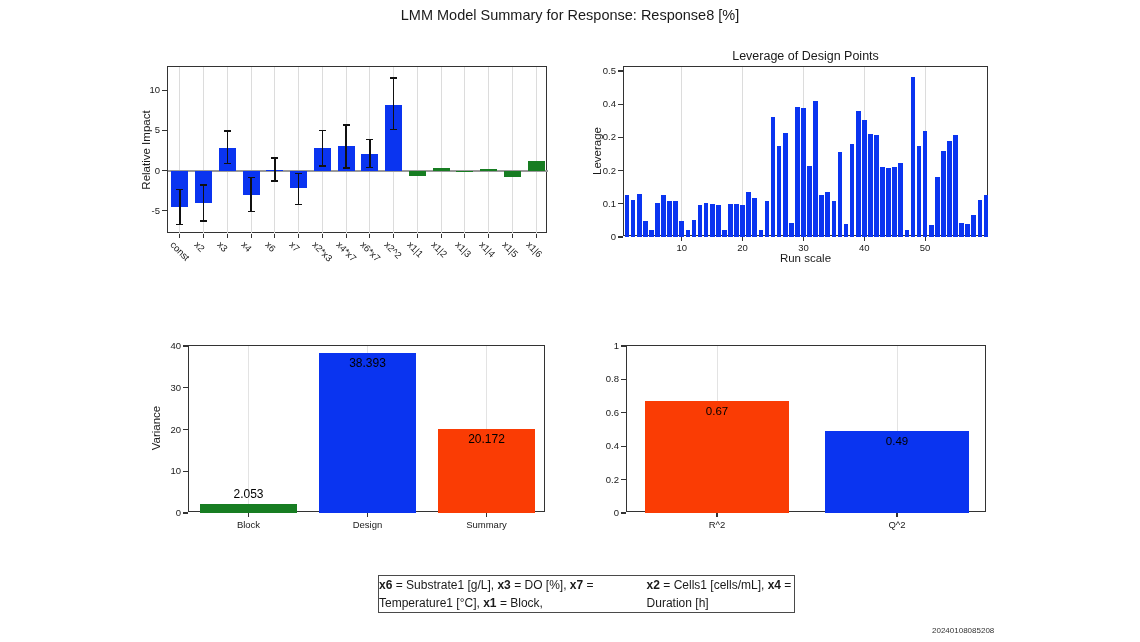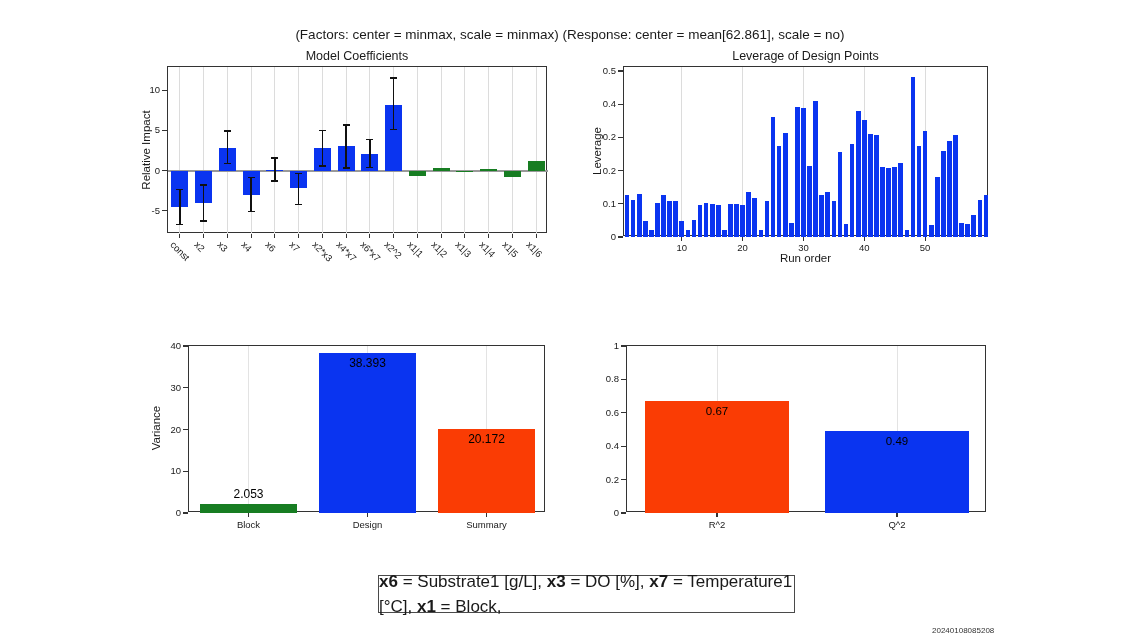--- a/index.html
+++ b/index.html
@@ -29,31 +29,30 @@
   .err-line{position:absolute;background:#111111;}
   .err-cap{position:absolute;background:#111111;}
   .ytick-label{position:absolute;width:36px;text-align:right;font-size:9.5px;color:#1a1a1a;}
   .ytick-mark{position:absolute;height:1.2px;background:#333333;}
   .xtick-mark{position:absolute;width:1.2px;background:#333333;}
   .xtick-label{position:absolute;text-align:center;font-size:9.5px;color:#1a1a1a;}
   .rot-label{position:absolute;font-size:9.5px;white-space:nowrap;transform:rotate(45deg);transform-origin:top left;}
   .val-label{position:absolute;text-align:center;font-size:12px;color:#000000;}
   .cat-label{position:absolute;text-align:center;font-size:9.5px;color:#1a1a1a;}
   #footer-box{position:absolute;left:378px;top:575px;width:417px;height:38px;box-sizing:border-box;
-              border:1.5px solid #4a4a4a;display:flex;flex-direction:column;justify-content:center;
-              align-items:flex-end;font-size:17px;line-height:1.5;background:#ffffff;}
+              border:1.5px solid #4a4a4a;display:flex;flex-direction:row;justify-content:center;
+              align-items:flex-end;font-size:12px;line-height:1.5;background:#ffffff;}
   #timestamp{position:absolute;left:932px;top:626px;width:100px;font-size:8px;color:#333333;}
 </style>
 </head>
 <body>
 
 <div id="canvas">
-  <div class="fig-subtitle">(Factors: center = minmax, scale = minmax)  (Response: center = mean[62.861], scale = no)</div>
-
-  <div class="chart-title" id="coef-title">Model Coefficients</div>
+  <div class="fig-title">LMM Model Summary for Response: Response8 [%]</div>
+
   <div class="ylab" id="coef-ylab">Relative Impact</div>
   <div class="plot" id="coef-plot">
       <div class="gridline" style="left: 11.375px; height: 167px;"></div>
       <div class="gridline" style="left: 35.125px; height: 167px;"></div>
       <div class="gridline" style="left: 58.875px; height: 167px;"></div>
       <div class="gridline" style="left: 82.625px; height: 167px;"></div>
       <div class="gridline" style="left: 106.375px; height: 167px;"></div>
       <div class="gridline" style="left: 130.125px; height: 167px;"></div>
       <div class="gridline" style="left: 153.875px; height: 167px;"></div>
       <div class="gridline" style="left: 177.625px; height: 167px;"></div>
@@ -238,21 +237,21 @@
       <div class="ytick-label" style="left: -44px; top: 130.797px;">0.1</div>
       <div class="ytick-mark" style="left: -6px; width: 5px; top: 102.994px;"></div>
       <div class="ytick-label" style="left: -44px; top: 97.5938px;">0.2</div>
       <div class="ytick-mark" style="left: -6px; width: 5px; top: 69.7906px;"></div>
       <div class="ytick-label" style="left: -44px; top: 64.3906px;">0.2</div>
       <div class="ytick-mark" style="left: -6px; width: 5px; top: 36.5875px;"></div>
       <div class="ytick-label" style="left: -44px; top: 31.1875px;">0.4</div>
       <div class="ytick-mark" style="left: -6px; width: 5px; top: 3.38437px;"></div>
       <div class="ytick-label" style="left: -44px; top: -2.01562px;">0.5</div>
     </div>
-  <div class="xlab" id="lev-xlab">Run order</div>
+  <div class="xlab" id="lev-xlab">Run scale</div>
 
   <div class="ylab" id="var-ylab">Variance</div>
   <div class="plot" id="var-plot">
       <div class="gridline" style="left: 59px; height: 167px; background: rgb(227, 227, 227);"></div>
       <div class="gridline" style="left: 178px; height: 167px; background: rgb(227, 227, 227);"></div>
       <div class="gridline" style="left: 297px; height: 167px; background: rgb(227, 227, 227);"></div>
       <div class="bar" style="left: 11px; top: 158.429px; width: 97px; height: 8.57127px; background: rgb(23, 125, 34);"></div>
       <div class="val-label" style="left: 14.5px; top: 141.429px; width: 90px; font-size: 12px;">2.053</div>
       <div class="xtick-mark" style="left: 58.9px; top: 167px; height: 4px;"></div>
       <div class="cat-label" style="left: 0px; top: 173px; width: 119px;">Block</div>
@@ -296,16 +295,17 @@
       <div class="ytick-mark" style="left: -6px; width: 5px; top: 66.2px;"></div>
       <div class="ytick-label" style="left: -44px; top: 60.8px;">0.6</div>
       <div class="ytick-mark" style="left: -6px; width: 5px; top: 32.8px;"></div>
       <div class="ytick-label" style="left: -44px; top: 27.4px;">0.8</div>
       <div class="ytick-mark" style="left: -6px; width: 5px; top: -0.6px;"></div>
       <div class="ytick-label" style="left: -44px; top: -6px;">1</div>
     </div>
 
   <div id="footer-box">
     <div id="footer-line1"><span style="font-weight: bold;">x6</span><span> = Substrate1 [g/L], </span><span style="font-weight: bold;">x3</span><span> = DO [%], </span><span style="font-weight: bold;">x7</span><span> = Temperature1 [°C], </span><span style="font-weight: bold;">x1</span><span> = Block,</span></div>
+    <div id="footer-line2"><span style="font-weight: bold;">x2</span><span> = Cells1 [cells/mL], </span><span style="font-weight: bold;">x4</span><span> = Duration [h]</span></div>
   </div>
 
   <div id="timestamp">20240108085208</div>
 </div>
 
 </body></html>

